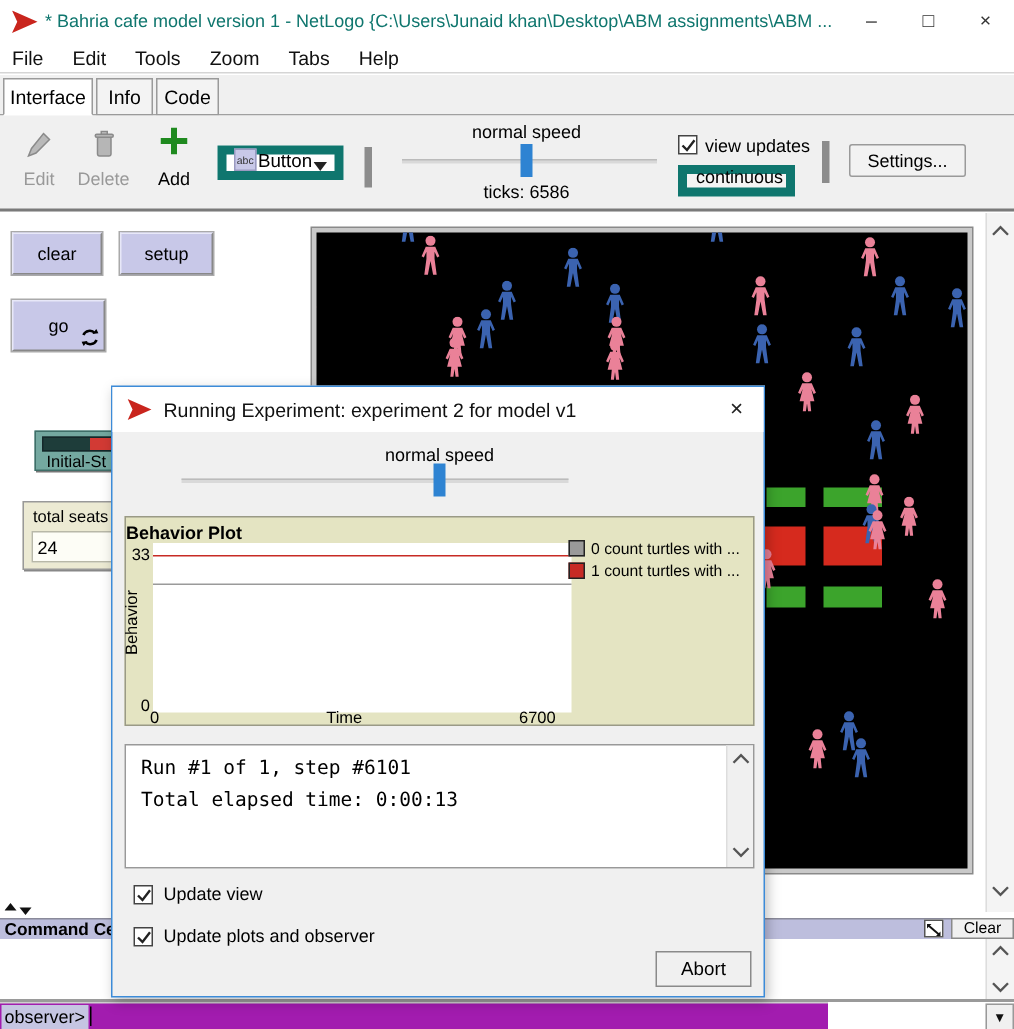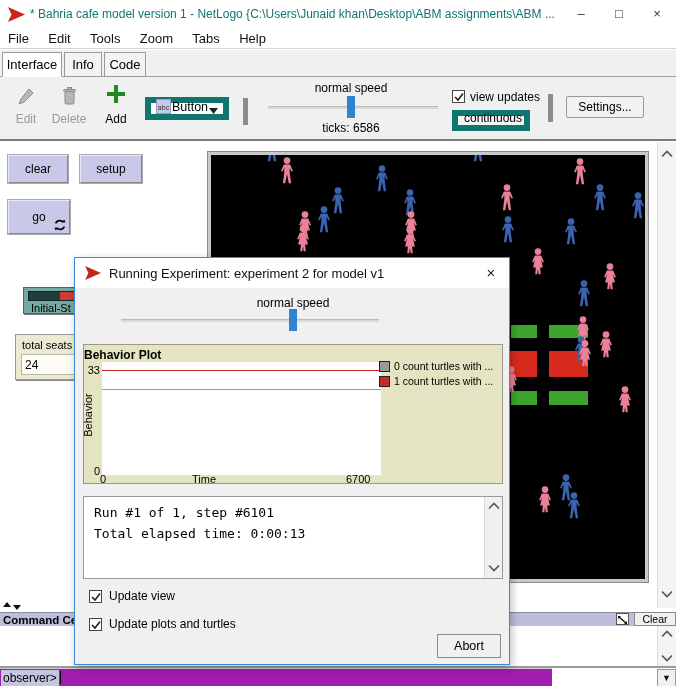--- a/index.html
+++ b/index.html
@@ -298,21 +298,21 @@
     <div id="plot-widget">
       <div id="plot-title">Behavior Plot</div>
       <div id="plot-area">
           <div class="plot-line" style="top: 27px; background: rgb(154, 154, 154);"></div>
           <div class="plot-line" style="top: 8px; background: rgb(199, 43, 36);"></div>
         </div>
       <div class="ytick" style="left:2px;top:19px;width:14px;text-align:right">33</div>
       <div class="ytick" style="left:2px;top:120px;width:14px;text-align:right">0</div>
       <div class="ytick" style="left:-26px;top:64px;width:60px;text-align:center;transform:rotate(-90deg)">Behavior</div>
       <div class="ytick" style="left:16px;top:128px">0</div>
-      <div class="ytick" style="left:108px;top:128px;width:115px;">Time</div>
+      <div class="ytick" style="left:88px;top:128px;width:115px;text-align:center">Time</div>
       <div class="ytick" style="left:262px;top:128px">6700</div>
       <div class="legend-row" style="top:15px">
         <span class="legend-sq" style="background: rgb(154, 154, 154);"></span><span>0 count turtles with ...</span>
       </div>
       <div class="legend-row" style="top:30px">
         <span class="legend-sq" style="background: rgb(199, 43, 36);"></span><span>1 count turtles with ...</span>
       </div>
     </div>
 
     <div id="run-output">
@@ -329,19 +329,19 @@
     </div>
 
     <div class="dlg-check" style="top:331px">
       <span class="checkbox"><svg width="12" height="12" viewBox="0 0 12 12">
             <polyline points="2,6 5,9 10,2.5" fill="none" stroke="#222" stroke-width="1.6"></polyline>
           </svg></span><span>Update view</span>
     </div>
     <div class="dlg-check" style="top:359px">
       <span class="checkbox"><svg width="12" height="12" viewBox="0 0 12 12">
             <polyline points="2,6 5,9 10,2.5" fill="none" stroke="#222" stroke-width="1.6"></polyline>
-          </svg></span><span>Update plots and turtles</span>
+          </svg></span><span>Update plots and observer</span>
     </div>
 
     <div id="abort-btn">Abort</div>
   </div>
 
 </div>
 
 </body></html>

